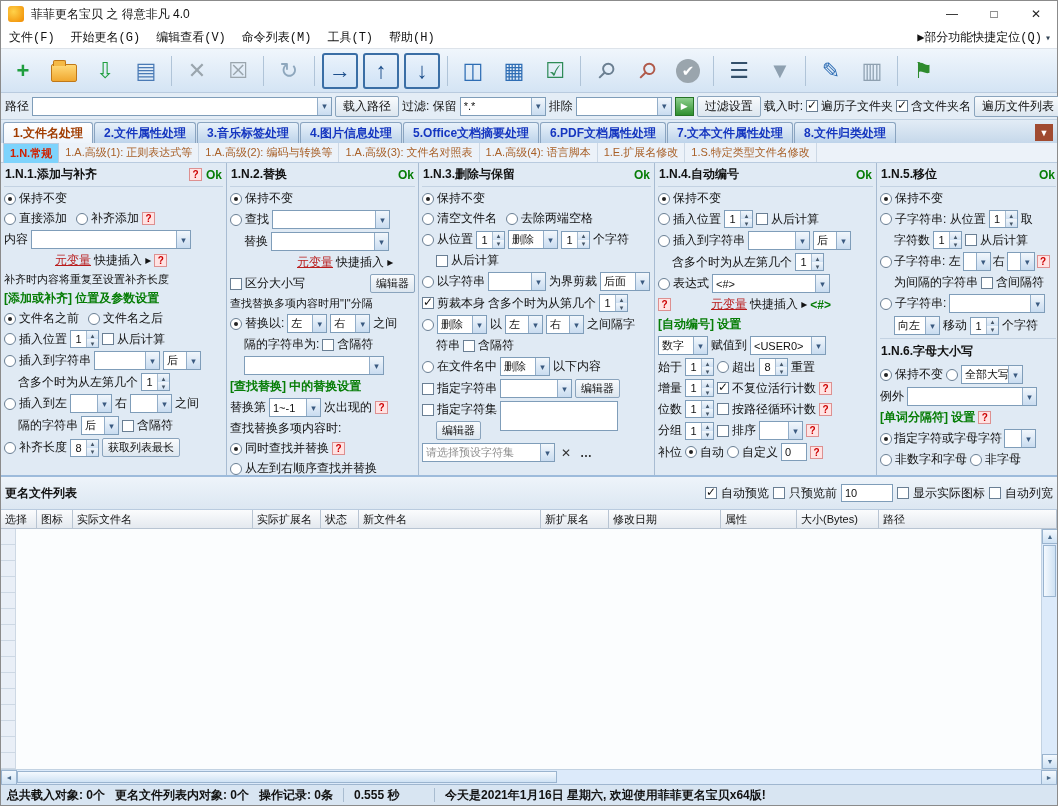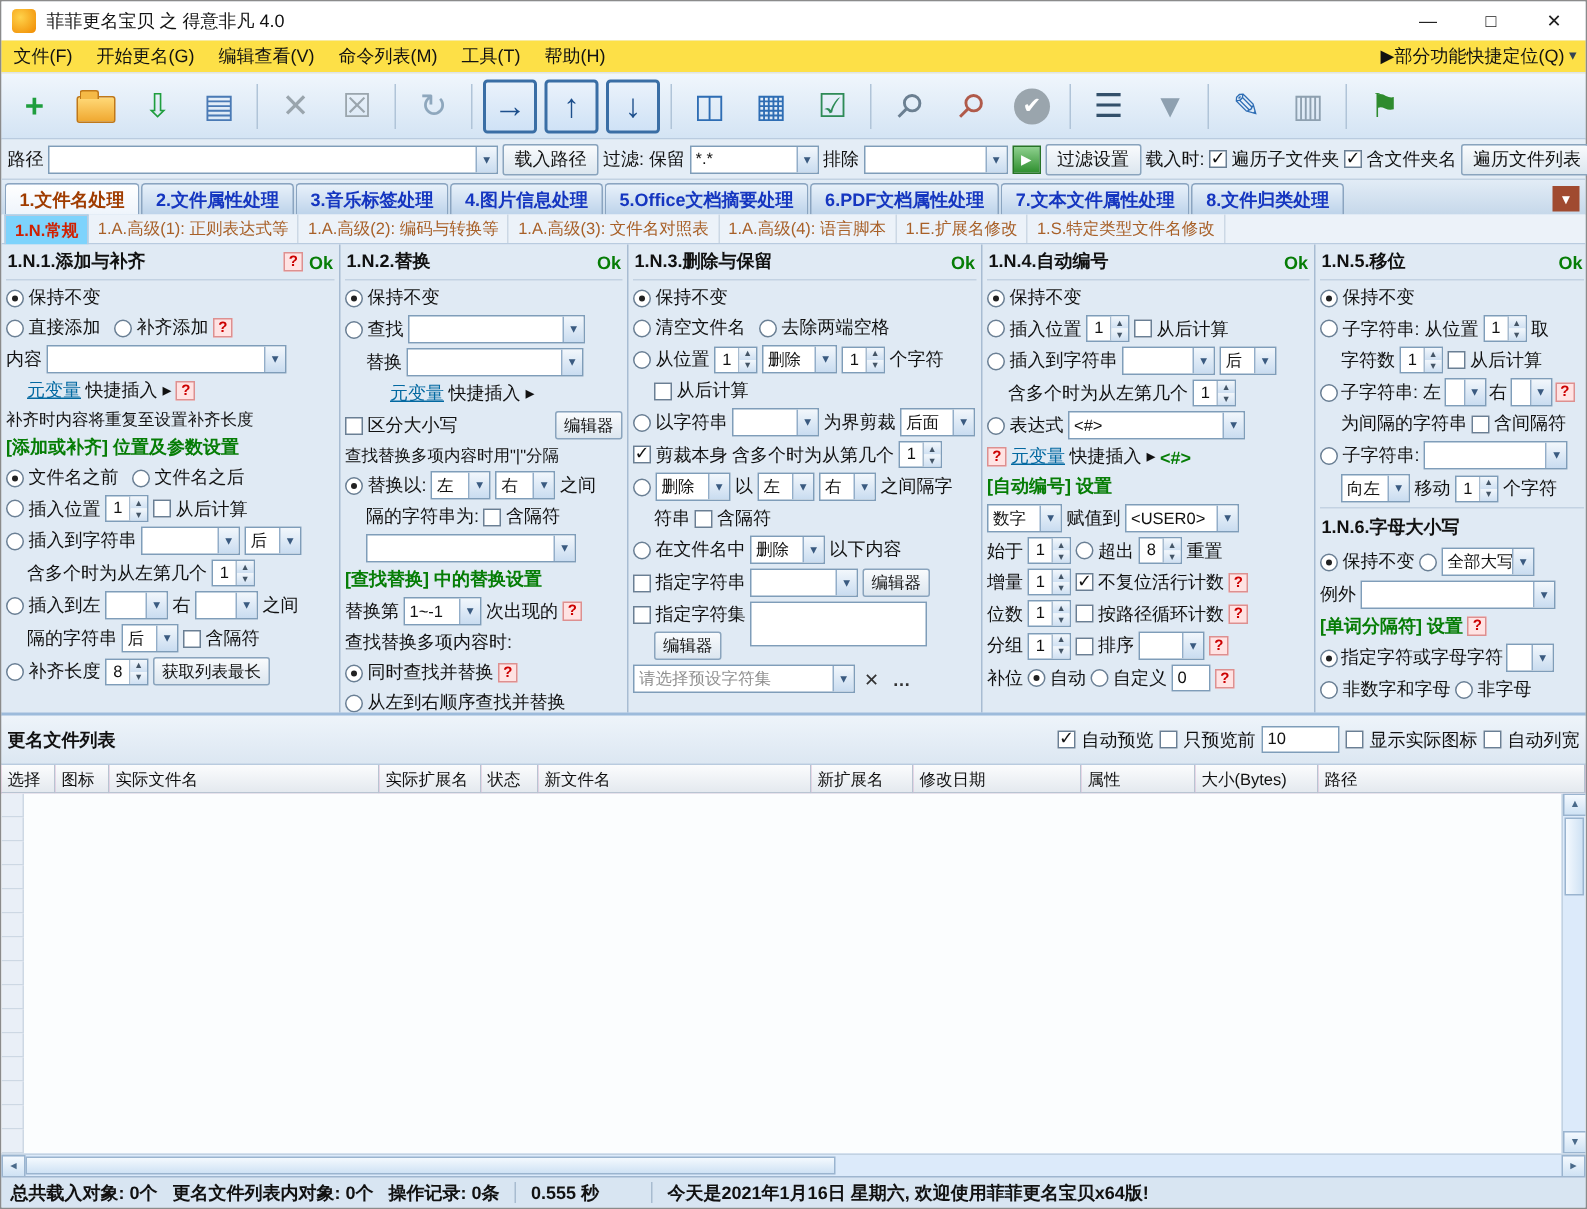--- a/index.html
+++ b/index.html
@@ -6,21 +6,21 @@
 html,body{margin:0;padding:0;}
 body{width:1058px;height:806px;font-family:"Liberation Sans","DejaVu Sans",sans-serif;font-size:12px;color:#111;background:#e4edf6;overflow:hidden;}
 .win{width:1058px;height:806px;display:flex;flex-direction:column;border:1px solid #8b8b8b;background:#e4edf6;}
 
 .titlebar{height:26px;background:#fff;display:flex;align-items:center;flex:none;}
 .appicon{width:16px;height:16px;margin:0 7px;border-radius:3px;background:radial-gradient(circle at 35% 35%,#ffd24a,#f08a00);flex:none;}
 .title{font-size:12px;white-space:nowrap;}
 .wincontrols{margin-left:auto;display:flex;height:100%;}
 .winbtn{width:42px;display:flex;align-items:center;justify-content:center;font-size:12px;color:#222;}
 
-.menubar{height:22px;background:#fde047;display:flex;border-bottom:1px solid #dde3ea;flex:none;}
+.menubar{height:22px;background:#ffffff;display:flex;border-bottom:1px solid #dde3ea;flex:none;font-family:Liberation Mono, monospace;}
 .menuitems{display:flex;}
 .menuitem{padding:2px 8px;white-space:nowrap;}
 .menuright{margin-left:auto;display:flex;align-items:center;gap:3px;padding-right:6px;white-space:nowrap;}
 .qarrow{font-size:10px;color:#345;}
 
 .toolbar{height:44px;background:linear-gradient(#f0f6fc,#d4e4f4);display:flex;align-items:center;padding:2px 4px;gap:5px;border-bottom:1px solid #b9cbdf;flex:none;}
 .tbtn{width:36px;height:36px;display:flex;align-items:center;justify-content:center;border-radius:3px;flex:none;}
 .tbtn.boxed{border:2px solid #3a6ea5;background:linear-gradient(#eaf2fb,#cfe2f6);}
 .tglyph{font-size:22px;line-height:1;}
 .tglyph.rot{transform:rotate(45deg);display:inline-block;}
@@ -58,21 +58,21 @@
 .row{display:flex;align-items:center;gap:3px;margin:3px 0;white-space:nowrap;}
 .ind{margin-left:14px;}
 .sm{font-size:11px;}
 .radio{width:12px;height:12px;min-width:12px;border-radius:50%;border:1px solid #6a7f94;background:#fff;position:relative;flex:none;}
 .radio.on::after{content:"";position:absolute;left:3px;top:3px;width:4px;height:4px;border-radius:50%;background:#222;}
 .cb{width:12px;height:12px;min-width:12px;border:1px solid #6a7f94;background:#fff;position:relative;flex:none;}
 .cb.on::after{content:"✓";position:absolute;left:0;top:-3px;font-size:12px;font-weight:bold;color:#111;}
 .q{min-width:13px;height:13px;background:#ffe3e3;border:1px solid #dd9090;color:#c00;font-size:10px;font-weight:bold;display:inline-flex;align-items:center;justify-content:center;flex:none;}
 .ok{color:#067d06;font-weight:bold;}
 .green{color:#067d06;font-weight:bold;}
-.bluelink{color:#0369a1;text-decoration:underline;}
+.bluelink{color:#b91c1c;text-decoration:underline;margin-left:37px;}
 .spin{display:inline-flex;height:18px;border:1px solid #7f9db9;background:#fff;flex:none;}
 .spin .v{min-width:15px;padding:0 1px;font-size:11px;display:flex;align-items:center;justify-content:center;}
 .spin .ar{width:12px;display:flex;flex-direction:column;border-left:1px solid #a8bcd0;}
 .spin .ar span{flex:1;font-size:7px;line-height:7px;display:flex;align-items:center;justify-content:center;background:linear-gradient(#f2f7fc,#cfe0f2);color:#456;}
 .sbtn{height:19px;background:linear-gradient(#f9fbfd,#dce6ef);border:1px solid #8aa4bd;border-radius:2px;padding:0 5px;display:inline-flex;align-items:center;font-size:11px;white-space:nowrap;flex:none;}
 .tarea{width:118px;height:30px;background:#fff;border:1px solid #7f9db9;}
 .numbox{display:inline-flex;align-items:center;height:18px;background:#fff;border:1px solid #7f9db9;padding:0 3px;flex:none;font-size:11px;}
 .xbtn{padding:0 3px;font-weight:bold;color:#333;}
 
 .listbar{height:20px;display:flex;align-items:center;gap:4px;padding:16px 4px;background:linear-gradient(#eef4fa,#dce7f2);border-top:2px solid #9dbbdb;border-bottom:1px solid #b9cbdf;flex:none;white-space:nowrap;}
@@ -570,21 +570,21 @@
         <div style="display:flex;flex-direction:column;gap:3px">
           <div class="row" style="margin:0">
               <span class="cb"></span>
               <span>指定字符集</span>
             </div>
           <span class="sbtn" style="align-self:flex-start;margin-left:14px">编辑器</span>
         </div>
         <div class="tarea"></div>
       </div>
       <div class="row">
-          <span class="combo ph" style="width:148px">
+          <span class="combo ph" style="width:133px">
             <span class="cv">请选择预设字符集</span>
             <span class="ca">▾</span>
           </span>
           <span class="xbtn">✕</span>
           <span class="xbtn">…</span>
         </div>
     </div>
 
     <div class="panel" style="width:222px">
       <div class="phead">

